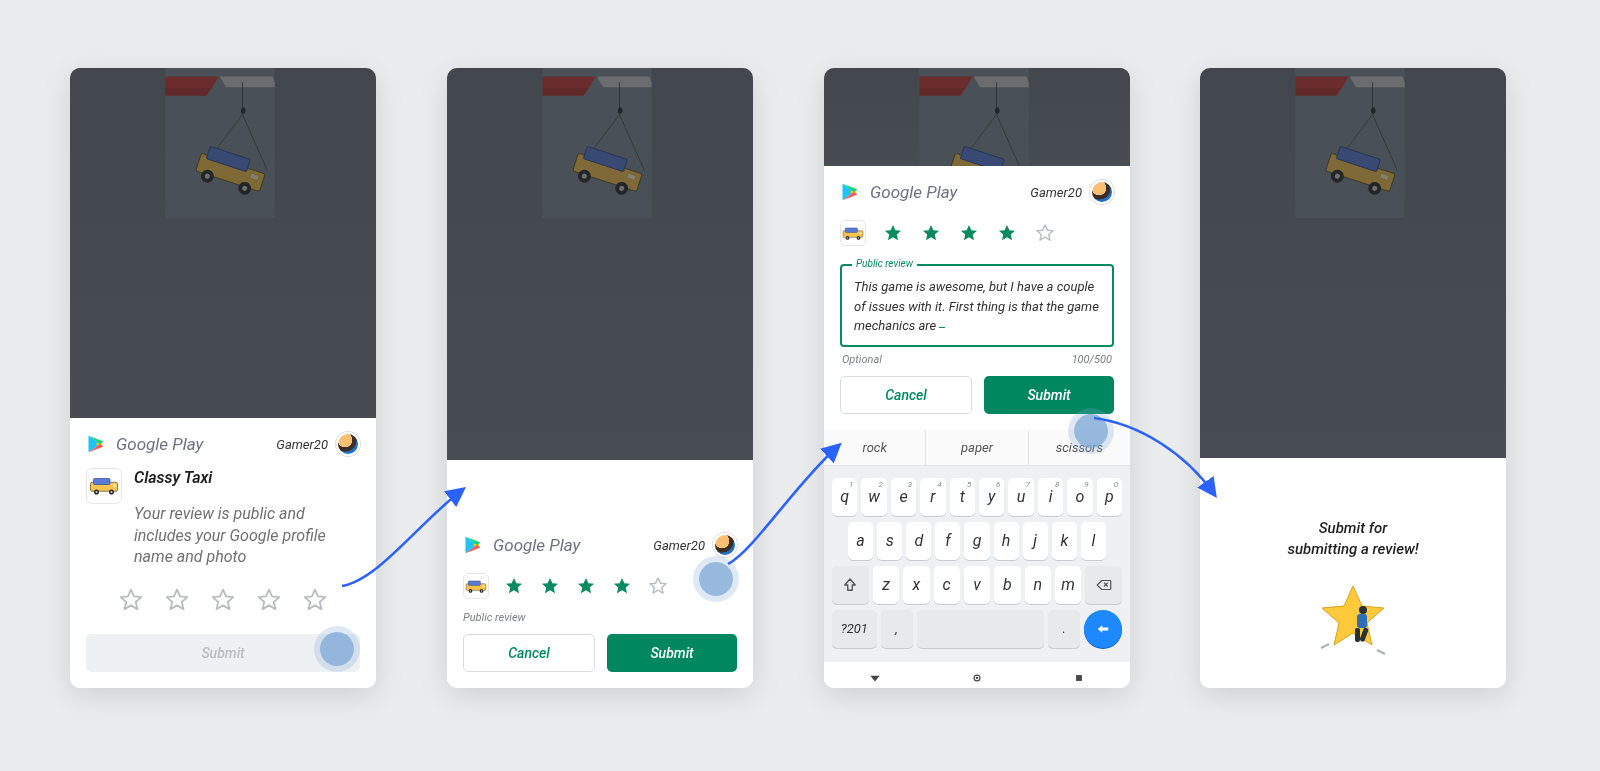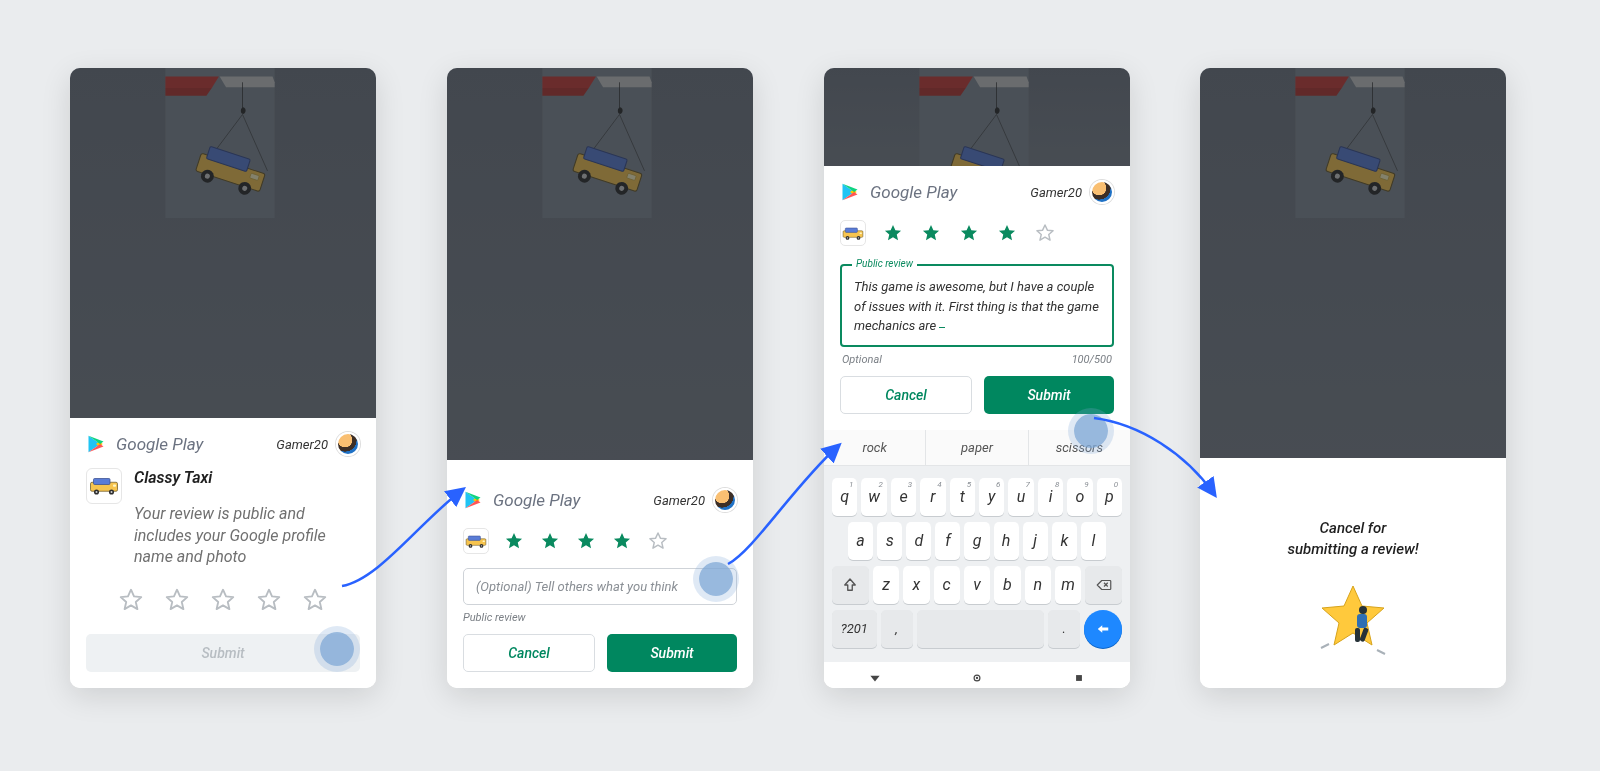--- a/index.html
+++ b/index.html
@@ -265,21 +265,20 @@
             <svg>
               <use href="#star-filled"></use>
             </svg>
           </span>
         <span class="star">
             <svg>
               <use href="#star-outline"></use>
             </svg>
           </span>
       </div>
-      <div class="field">(Optional) Tell others what you think</div>
       <div class="field-label">Public review</div>
       <div class="btn-row">
         <div class="btn outline">Cancel</div>
         <div class="btn solid">Submit</div>
       </div>
     </div>
     <div class="touch" style="left:252px;top:494px;"></div>
   </div>
 
   <div id="p3" class="phone">
@@ -424,21 +423,21 @@
   </div>
 
   <div id="p4" class="phone">
     <div class="game-bg" style="height:390px;">
       <svg class="crane">
           <use href="#crane-scene"></use>
         </svg>
     </div>
     <div class="thanks">
       <h4>
-        <span>Cancel for</span><br>
+        <span>Submit for</span><br>
         <span>submitting a review!</span>
       </h4>
       <div class="starman">
         <svg viewBox="0 0 80 74" width="80" height="74">
           <path fill="#ffc93c" stroke="#d7a31b" d="M40 4l9 20 22 2-17 15 5 22-19-12-19 12 5-22L9 26l22-2z"></path>
           <g transform="translate(44 30)">
             <circle cx="6" cy="-2" r="4" fill="#263238"></circle>
             <rect x="0" y="2" width="10" height="14" rx="3" fill="#2f6fb3"></rect>
             <rect x="-2" y="16" width="5" height="14" rx="2" fill="#263238"></rect>
             <rect x="7" y="16" width="5" height="14" rx="2" fill="#263238" transform="rotate(20 9 16)"></rect>

